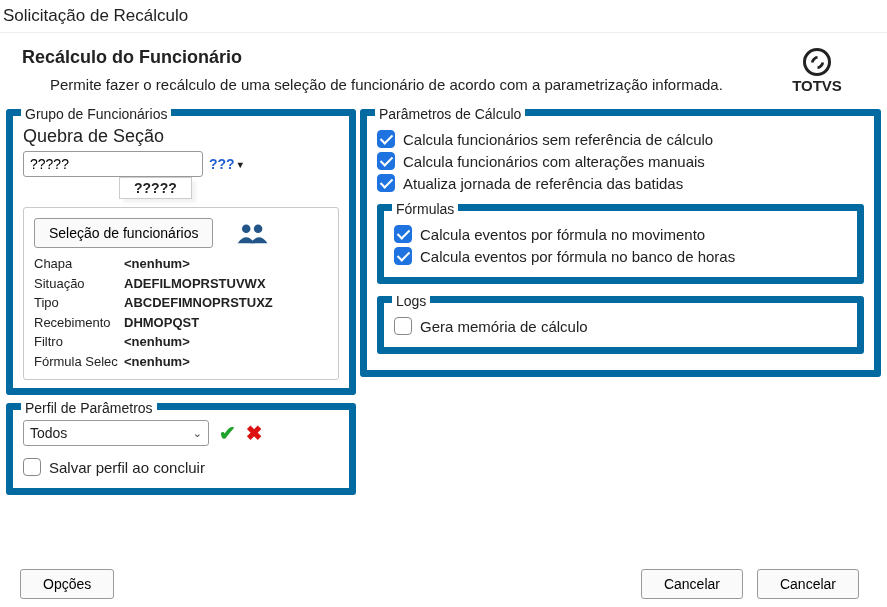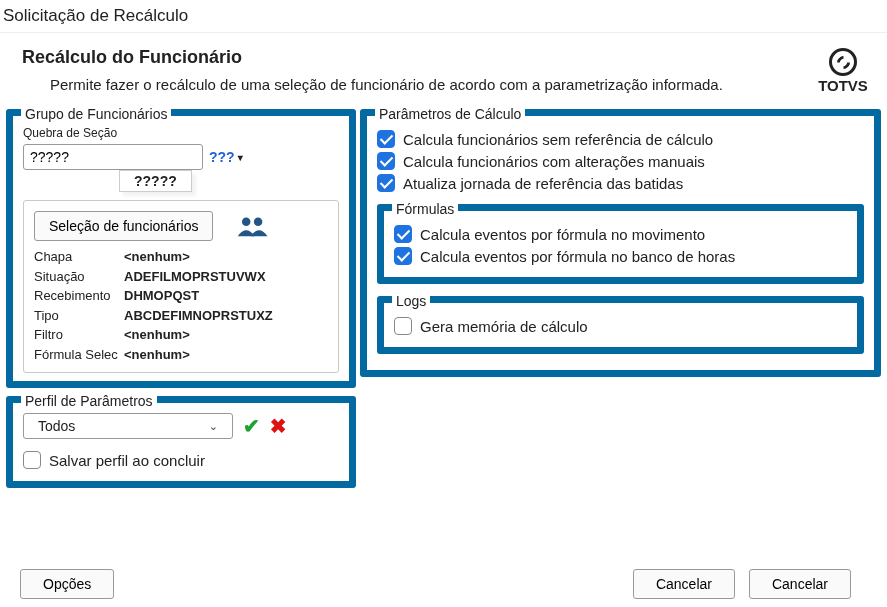--- a/index.html
+++ b/index.html
@@ -1,55 +1,55 @@
 <!DOCTYPE html>
 <html><head>
   <meta charset="utf-8">
   <style>
     * { box-sizing: border-box; margin: 0; padding: 0; font-family: "Segoe UI", Arial, sans-serif; }
     body { background: #fff; width: 887px; height: 607px; font-size: 14px; color: #222; }
     .window-title { padding: 6px 3px 6px 3px; font-size: 17px; border-bottom: 1px solid #eee; }
-    .header { padding: 14px 14px 10px 22px; display:flex; justify-content:center; align-items:flex-end; }
+    .header { padding: 14px 40px 10px 22px; display:flex; justify-content:center; align-items:flex-end; }
     .header-left { flex:1; }
     .header-title { font-size: 18px; font-weight:700; margin-bottom:8px; }
     .header-sub { font-size:15px; padding-left:28px; }
     .logo { width:60px; text-align:center; font-weight:700; font-size:15px; line-height:1; }
     .logo-icon { width:28px; height:28px; margin:0 auto 2px; border:3px solid #222; border-radius:50%; display:flex; align-items:center; justify-content:center; }
     .logo-icon-inner { width:13px; height:13px; border:3px solid #222; border-radius:50%; transform:rotate(45deg); border-top-color:transparent; border-bottom-color:transparent;}
     .content { display:flex; padding: 6px 6px 0 6px; gap: 4px; }
     .col-left { width: 350px; }
     .col-right { flex:1; }
     .group { border:7px solid #0369a1; border-radius:3px; padding:10px 10px 8px 10px; margin-bottom:8px; position:relative; }
     .group-title { position:absolute; top:-10px; left:8px; background:#fff; padding:0 4px; font-size:14px; }
-    .label-row { font-size:12px; margin-bottom:4px; }
+    .label-row { font-size:18px; margin-bottom:4px; }
     .input-row { display:flex; align-items:center; gap:6px; position:relative;}
     .text-input { border:1px solid #999; border-radius:3px; padding:4px 6px; width:180px; font-size:14px; }
     .question-btn { display:inline-flex; align-items:center; color:#2161d6; font-weight:700; cursor:pointer; font-size:14px; }
     .question-btn .arrow { font-size:10px; color:#222; margin-left:3px;}
     .tooltip { position:absolute; top:26px; left:96px; border:1px solid #ccc; background:#fff; padding:2px 14px; font-weight:700; box-shadow:4px 4px 3px rgba(0,0,0,0.05); font-size:14px;}
     .panel { border:1px solid #c9c9c9; border-radius:3px; padding:10px 10px 8px 10px; margin-top:30px; }
     .sel-btn-row { display:flex; align-items:center; gap:23px; }
     .sel-btn { border:1px solid #999; background:#fafafa; border-radius:3px; padding:6px 14px; font-size:14px; cursor:pointer; }
     .people-icon { width:34px; height:26px; display:inline-block; }
     .kv { display:flex; font-size:13px; line-height:1.5; }
     .kv-k { width:90px; }
     .kv-v { font-weight:700; }
     .kv-list { margin-top:6px; }
     
     .chk-row { display:flex; align-items:center; gap:8px; margin:4px 0; font-size:15px; }
     .chk { width:18px; height:18px; border:1.5px solid #888; border-radius:4px; display:inline-flex; align-items:center; justify-content:center; }
     .chk.blue { background:#1f73e0; border-color:#1f73e0; }
     .chk.blue::after { content:""; width:5px; height:10px; border:2px solid #fff; border-top:none; border-left:none; transform:rotate(45deg); margin-bottom:2px; }
     .highlight { border:3px solid #e30000; border-radius:3px; padding:4px 6px; margin:2px 0 4px 0; }
-    .select { border:1px solid #999; border-radius:3px; padding:4px 14px; width:210px; font-size:14px; display:flex; justify-content:space-between; align-items:center; cursor:pointer; background:#fff;}
+    .select { border:1px solid #999; border-radius:3px; padding:4px 6px; width:186px; font-size:14px; display:flex; justify-content:space-between; align-items:center; cursor:pointer; background:#fff;}
     .select .chev { font-size:11px; color:#444;}
     .perf-row { display:flex; align-items:center; gap:10px; }
     .icon-check { color:#1fa22e; font-size:20px; font-weight:700; }
     .icon-x { color:#d11; font-size:20px; font-weight:700; }
-    .footer { position:absolute; bottom:8px; left:0; right:16px; padding:0 20px; display:flex; justify-content:space-between; }
+    .footer { position:absolute; bottom:8px; left:0; right:8px; padding:0 20px; display:flex; justify-content:space-between; }
     .footer-right { display:flex; gap:14px; }
     .btn { border:1px solid #999; background:#fafafa; border-radius:3px; padding:6px 22px; font-size:14px; cursor:pointer; }
     .logs-row { display:flex; gap:40px; }
     .group-space-top { margin-top:12px; }
   </style>
 </head>
 <body>
 
 <div class="window-title">Solicitação de Recálculo</div>
 
@@ -95,26 +95,26 @@
         <div class="kv-list">
           <div class="kv">
               <div class="kv-k">Chapa</div>
               <div class="kv-v">&lt;nenhum&gt;</div>
             </div>
           <div class="kv">
               <div class="kv-k">Situação</div>
               <div class="kv-v">ADEFILMOPRSTUVWX</div>
             </div>
           <div class="kv">
+              <div class="kv-k">Tipo</div>
+              <div class="kv-v">ABCDEFIMNOPRSTUXZ</div>
+            </div>
+          <div class="kv">
               <div class="kv-k">Recebimento</div>
               <div class="kv-v">DHMOPQST</div>
-            </div>
-          <div class="kv">
-              <div class="kv-k">Tipo</div>
-              <div class="kv-v">ABCDEFIMNOPRSTUXZ</div>
             </div>
           <div class="kv">
               <div class="kv-k">Filtro</div>
               <div class="kv-v">&lt;nenhum&gt;</div>
             </div>
           <div class="kv">
               <div class="kv-k">Fórmula Selec</div>
               <div class="kv-v">&lt;nenhum&gt;</div>
             </div>
         </div>

